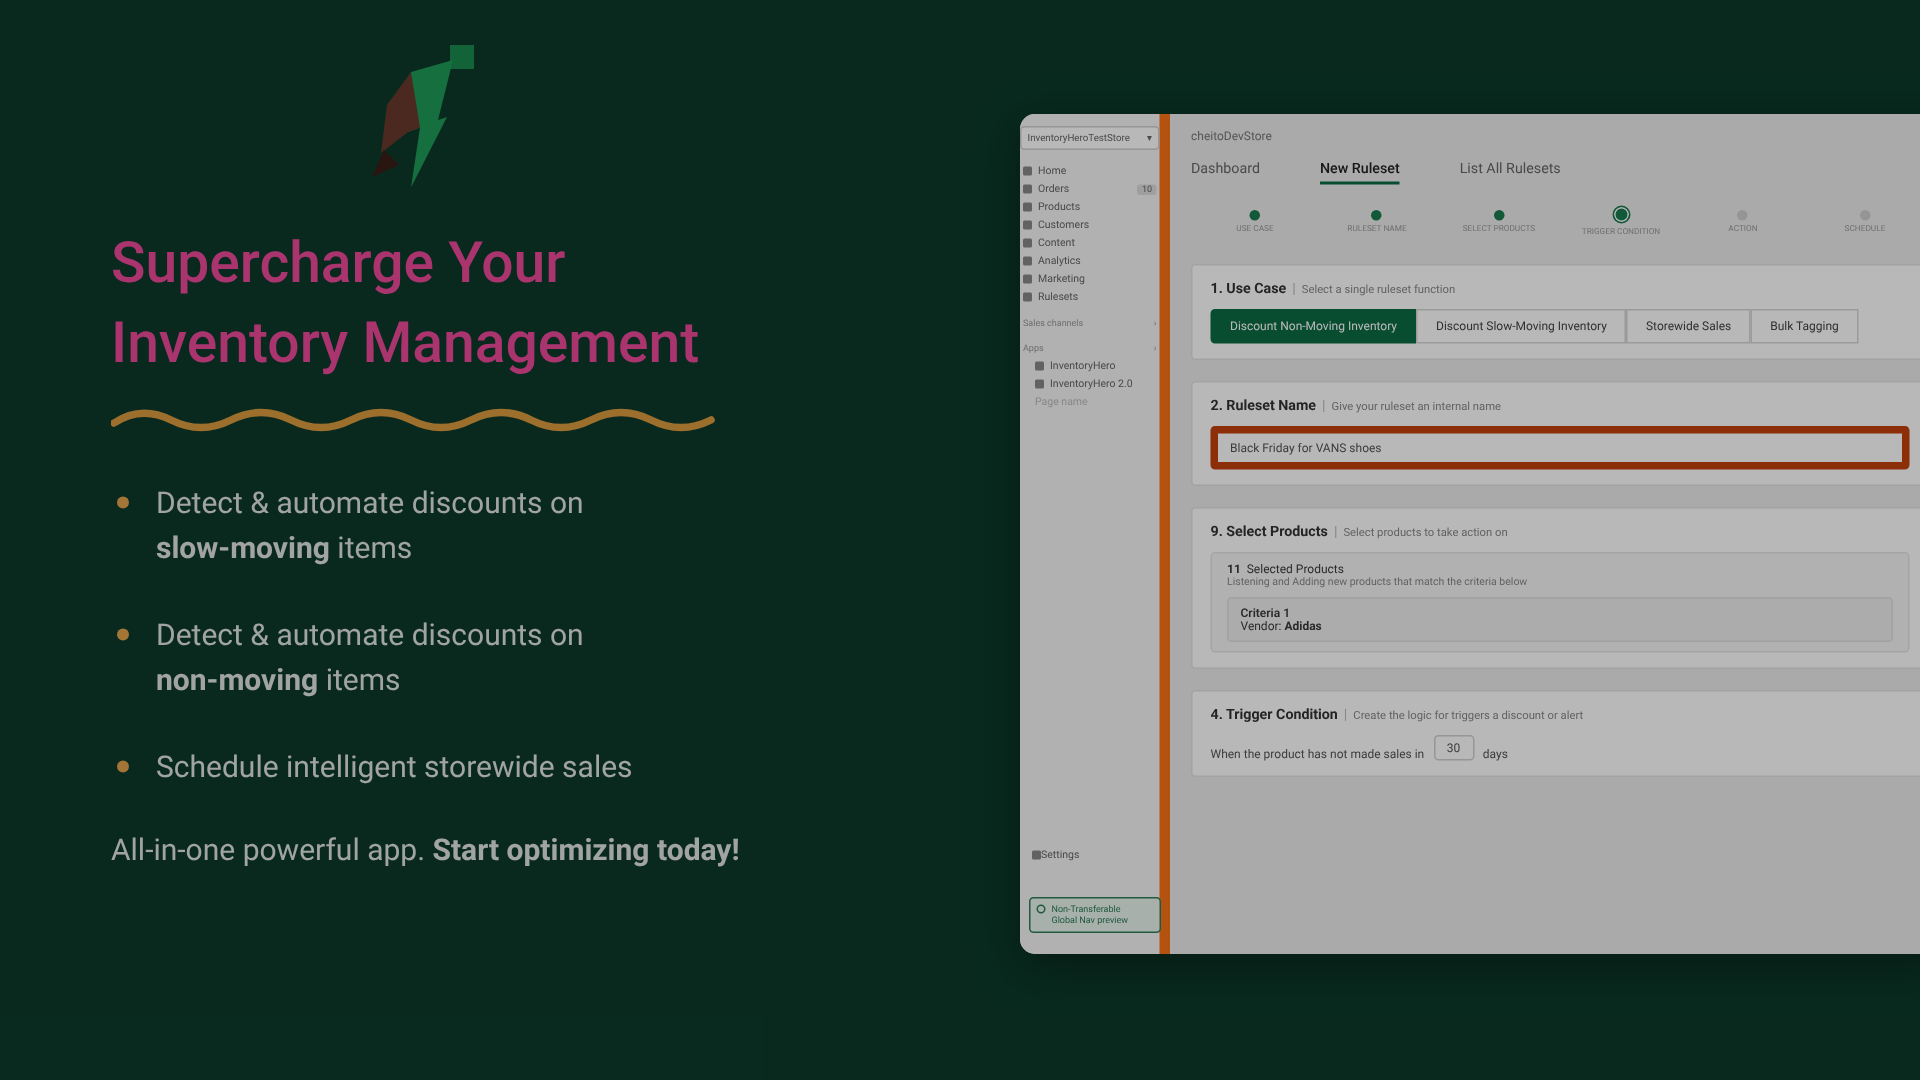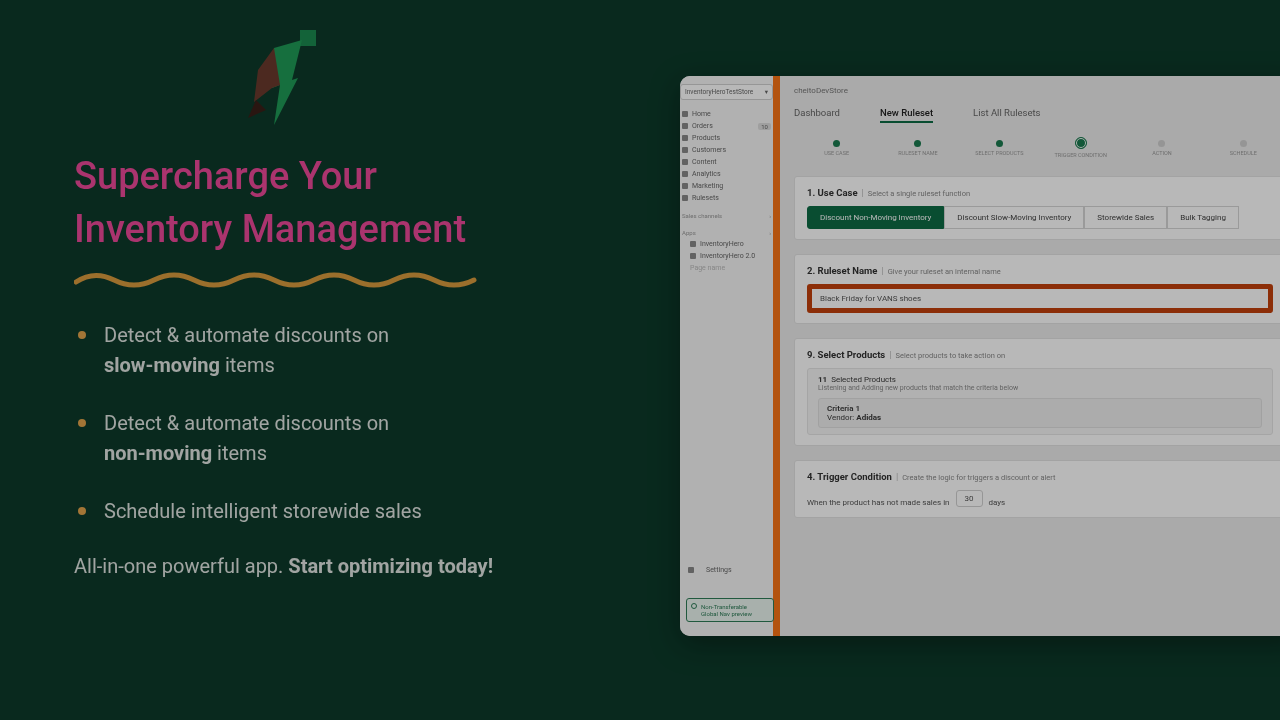--- a/index.html
+++ b/index.html
@@ -54,21 +54,21 @@
   .store-select {
     background: #fff; border: 1px solid #d0d0d0; border-radius: 3px;
     padding: 3px 4px; margin-bottom: 8px; font-size: 6.5px;
     display: flex; justify-content: space-between; align-items: center;
   }
   .nav-item { padding: 2px 2px; display: flex; align-items: center; gap: 4px; }
   .nav-item .ico { width: 6px; height: 6px; background: #888; border-radius: 1px; }
   .nav-badge { margin-left: auto; background: #ddd; border-radius: 2px; padding: 0 3px; font-size: 6px; }
   .nav-section { margin-top: 6px; color: #999; font-size: 6px; padding: 2px; display:flex; justify-content:space-between; }
   .nav-sub { padding-left: 10px; }
-  .settings-row { position: absolute; bottom: 60px; left: 6px; display:flex; align-items:center; gap:12px; }
+  .settings-row { position: absolute; bottom: 60px; left: 6px; display:flex; align-items:center; gap:0; }
   .notice-box {
     position: absolute; bottom: 14px; left: 6px; width: 88px;
     background: #e9f4ef; border: 1px solid #2e7c57; border-radius: 3px;
     padding: 4px; font-size: 6px; color: #2e7c57; display:flex; gap:4px;
   }
   .notice-box .dot { width:6px;height:6px;border-radius:50%;border:1px solid #2e7c57; }
 
   
   .app-main { flex: 1; padding: 10px 14px 0 14px; overflow: hidden; }
   .breadcrumb { font-size: 8px; color: #777; margin-bottom: 12px; }

